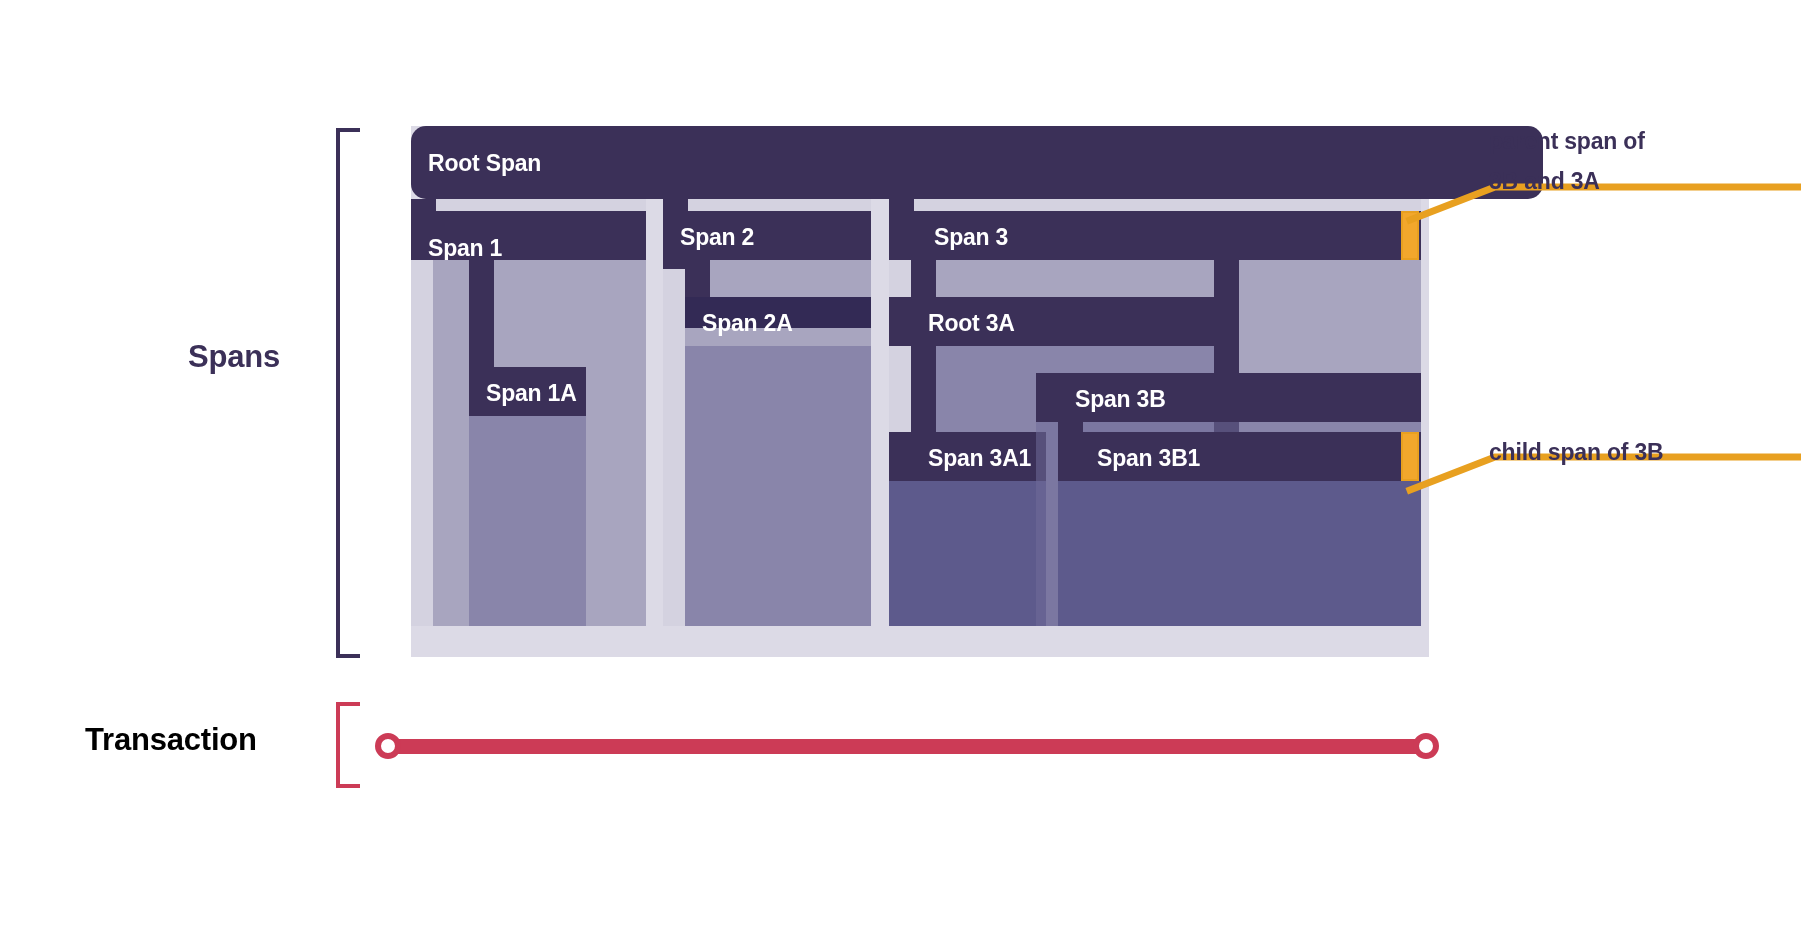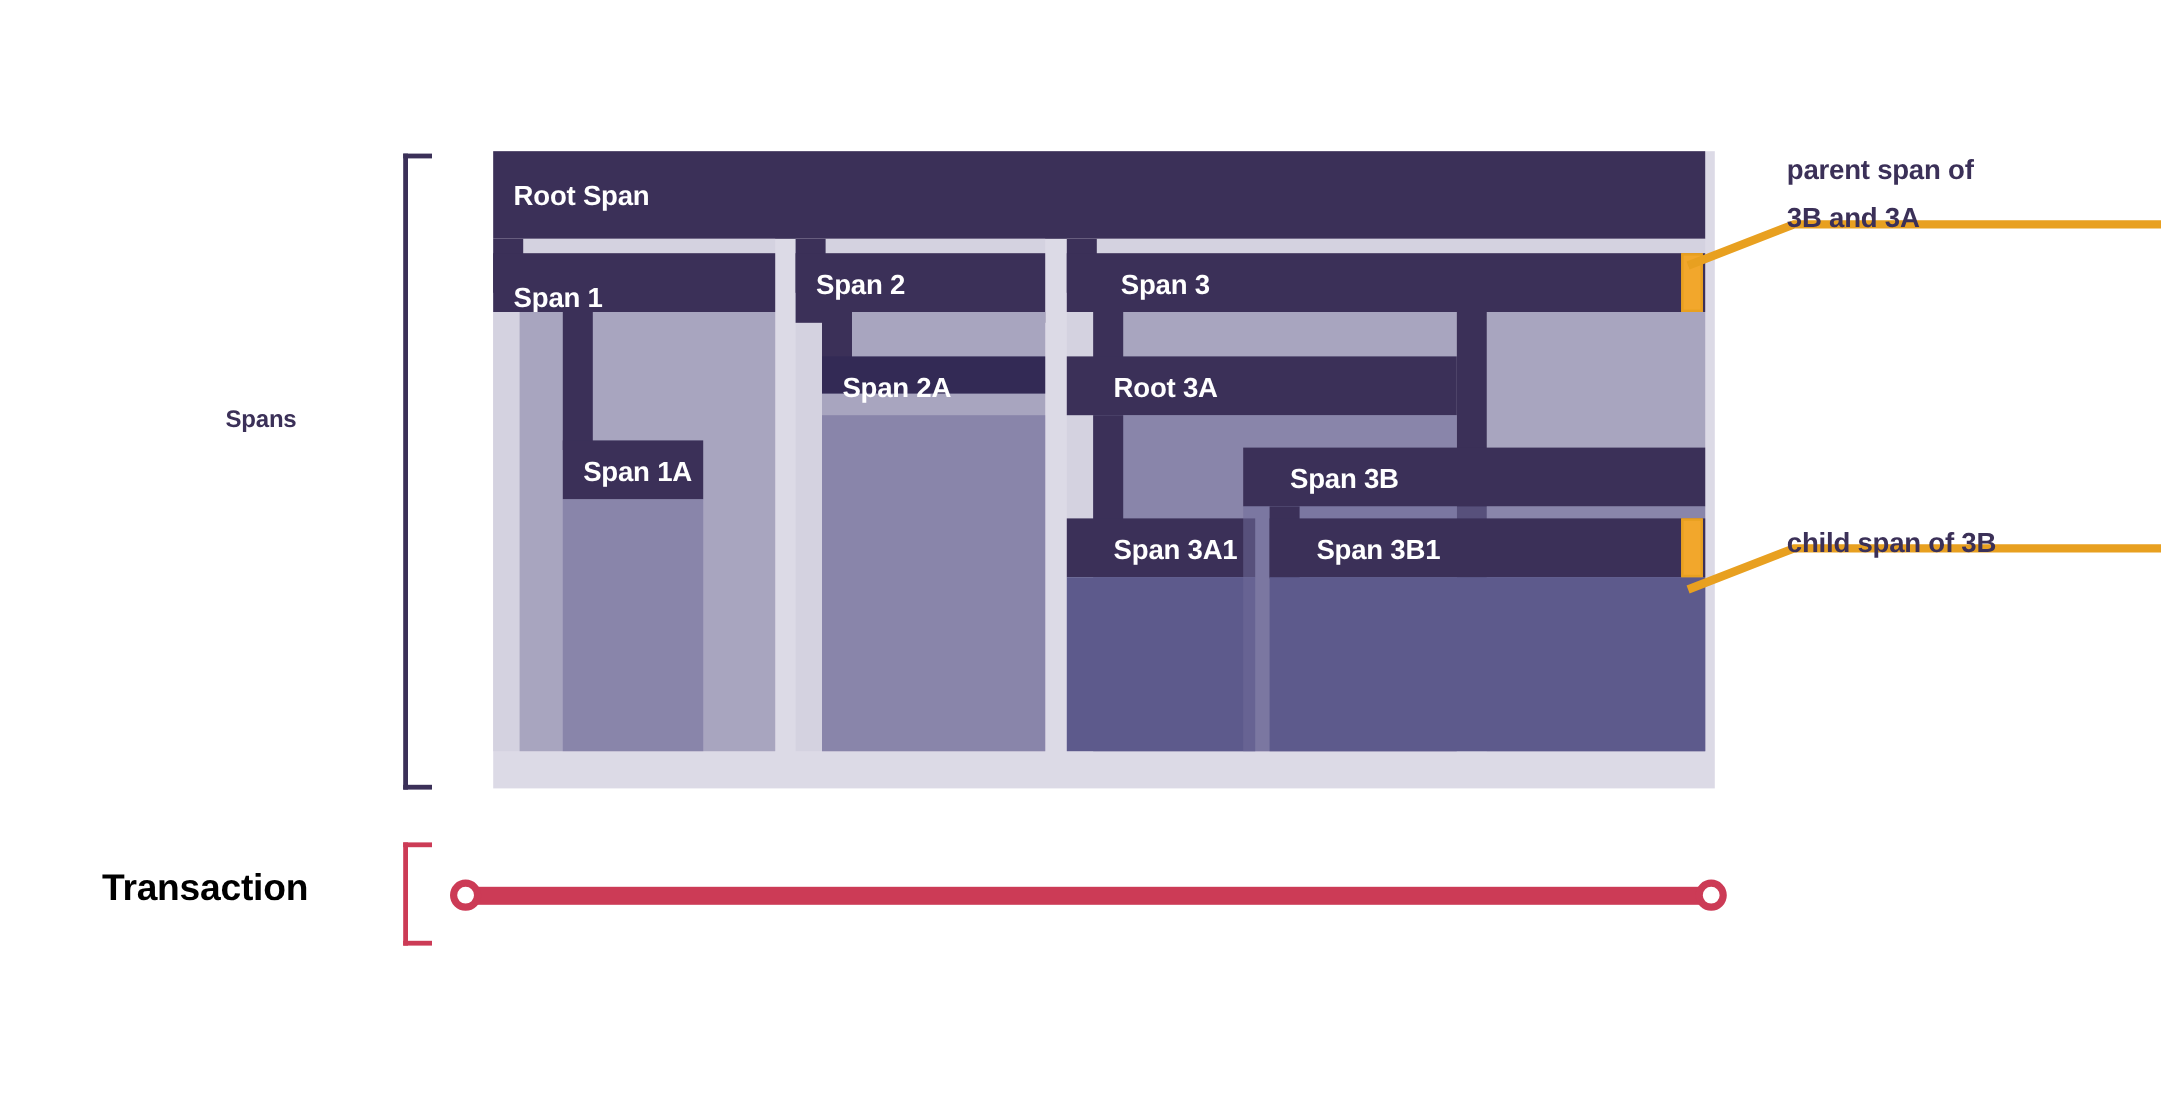--- a/index.html
+++ b/index.html
@@ -22,21 +22,21 @@
 
   
   .row-label {
     position: absolute;
     font-weight: bold;
     letter-spacing: -0.2px;
     white-space: nowrap;
   }
   #spans-label {
     left: 188px; top: 339px;
-    font-size: 20px;
+    font-size: 31px;
     color: #3b3058;
   }
   #transaction-label {
     left: 85px; top: 722px;
     font-size: 31px;
     color: #000000;
   }
 
   
   .bracket {
@@ -132,21 +132,21 @@
 
   <div class="row-label" id="spans-label">Spans</div>
 
   <div class="row-label" id="transaction-label">Transaction</div>
 
   <div class="bracket" id="spans-bracket"></div>
   <div class="bracket" id="transaction-bracket"></div>
 
   <div id="spans-panel">
 
-    <div class="abs c-bar" style="left:0px; top:0px; width:1010px; height:73px;">
+    <div class="abs c-bar" style="left:0px; top:0px; width:1132px; height:73px;border-radius:15px;">
       <span class="bar-text" style="left:17px; top:24px;">Root Span</span>
     </div>
 
     <div class="grp">
 
       <div class="abs c-l1" style="left:0px; top:73px; width:235px; height:427px;"></div>
 
       <div class="stem" style="left:0px; top:73px; width:25px; height:45px;"></div>
 
       <div class="abs c-bar" style="left:0px; top:85px; width:235px; height:49px;">

